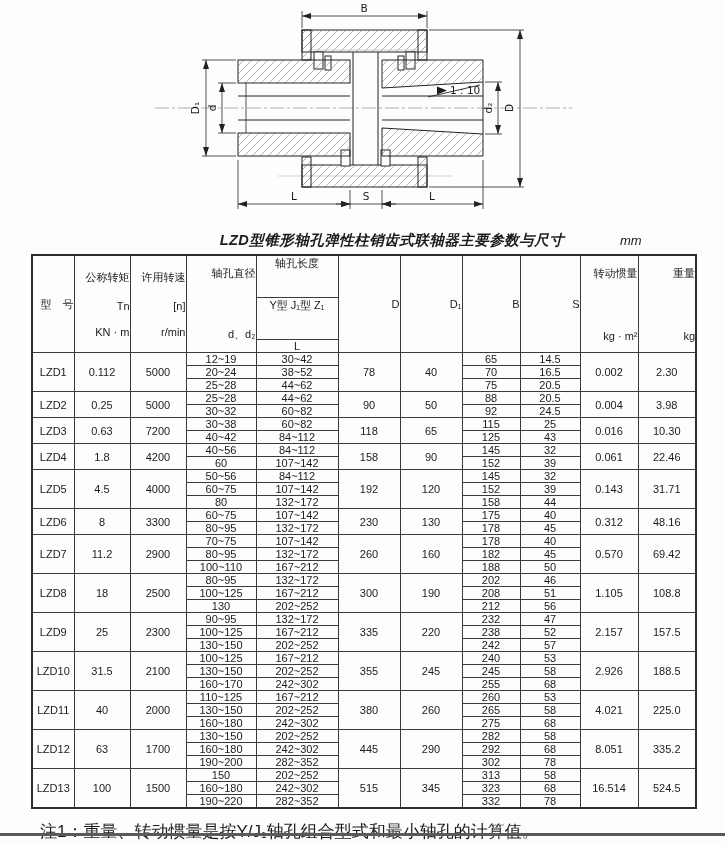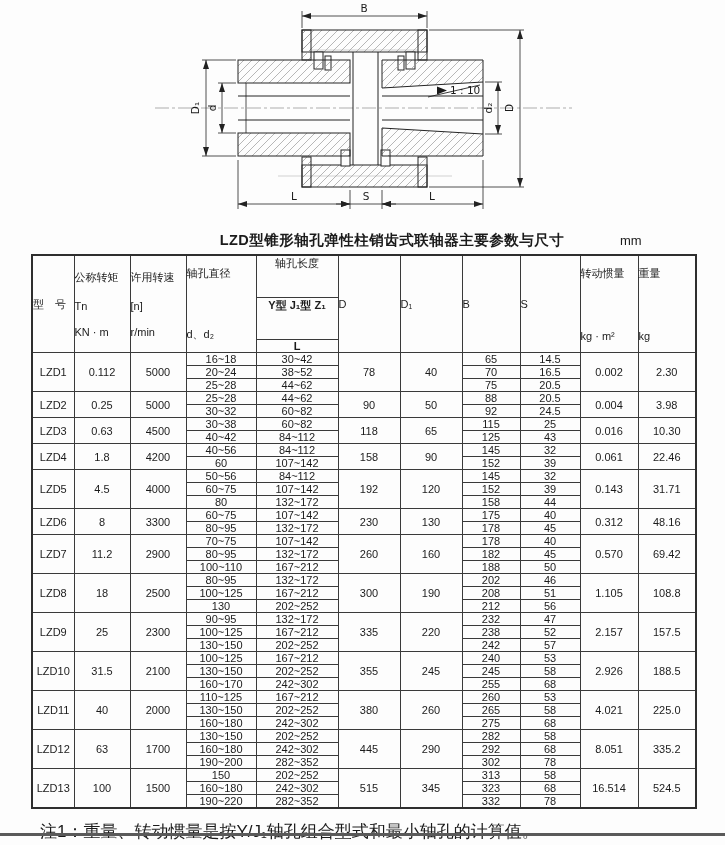--- a/index.html
+++ b/index.html
@@ -2,38 +2,38 @@
 <html><head>
 <meta charset="utf-8">
 <style>
   * { box-sizing: border-box; margin: 0; padding: 0; }
   html,body { width: 725px; background: #fdfdfd; font-family: "Liberation Sans", "DejaVu Sans", sans-serif; color: #1b1b1b; }
   .sheet { position: relative; width: 725px; height: 845px; overflow: hidden; }
 
   .drawing-wrap { position: absolute; top: 0; left: 0; width: 725px; height: 226px; }
   svg text { font-family: "DejaVu Sans", sans-serif; font-size: 10.5px; fill: #1b1b1b; }
 
-  .title-row { position: absolute; top: 231px; left: 32px; width: 664px; height: 20px; }
+  .title-row { position: absolute; top: 231px; left: 32px; width: 664px; height: 20px; font-style: italic; }
   .doc-title { position: absolute; left: 0; width: 100%; text-align: center; padding-left: 56px;
                font-size: 14.5px; font-weight: bold; letter-spacing: .5px; }
   .unit-label { position: absolute; left: 588px; top: 2px; font-size: 13px; }
 
   table.spec { position: absolute; top: 254px; left: 31px; width: 664px;
                border-collapse: collapse; table-layout: fixed;
                border: 2px solid #2e2e2e; }
   .spec th, .spec td { border: 1px solid #3a3a3a; text-align: center; vertical-align: middle;
                        font-weight: normal; font-size: 11px; padding: 0 1px; }
   .spec thead th { height: 54px; padding: 0; }
   .spec tbody td { height: 13px; line-height: 12px; }
 
-  .hstack { display: flex; flex-direction: column; justify-content: space-evenly; align-items: flex-start; height: 100%; }
+  .hstack { display: flex; flex-direction: column; justify-content: space-evenly; align-items: flex-end; height: 100%; }
   .hstack.between { justify-content: space-between; padding: 10px 0; }
   .hsplit { display: flex; flex-direction: column; height: 100%; gap: 26px; }
   .hsplit > div { flex: 1; display: flex; align-items: center; justify-content: center; }
-  .hsplit > div + div { border-top: 1px solid #3a3a3a; font-weight: bold; }
+  .hsplit > div + div { border-top: 1px solid #3a3a3a; }
 
   .notes { position: absolute; top: 823px; left: 40px; font-size: 17px; line-height: 18px; }
   .notes .note2 { padding-left: 12px; }
   .bottom-rule { position: absolute; top: 833px; left: 0; width: 725px; height: 3px; background: #5a5a5a; }
 </style>
 </head>
 <body>
 
 <div class="sheet">
 
@@ -240,21 +240,21 @@
               <div>kg</div>
             </div>
           </th>
       </tr>
     </thead>
     <tbody>
         <tr>
           <td rowspan="3">LZD1</td>
           <td rowspan="3">0.112</td>
           <td rowspan="3">5000</td>
-          <td>16~18</td>
+          <td>12~19</td>
           <td>30~42</td>
           <td rowspan="3">78</td>
           <td rowspan="3">40</td>
           <td>65</td>
           <td>14.5</td>
           <td rowspan="3">0.002</td>
           <td rowspan="3">2.30</td>
         </tr>
         <tr>
           <td>20~24</td>
@@ -283,21 +283,21 @@
         </tr>
         <tr>
           <td>30~32</td>
           <td>60~82</td>
           <td>92</td>
           <td>24.5</td>
         </tr>
         <tr>
           <td rowspan="2">LZD3</td>
           <td rowspan="2">0.63</td>
-          <td rowspan="2">4500</td>
+          <td rowspan="2">7200</td>
           <td>30~38</td>
           <td>60~82</td>
           <td rowspan="2">118</td>
           <td rowspan="2">65</td>
           <td>115</td>
           <td>25</td>
           <td rowspan="2">0.016</td>
           <td rowspan="2">10.30</td>
         </tr>
         <tr>

